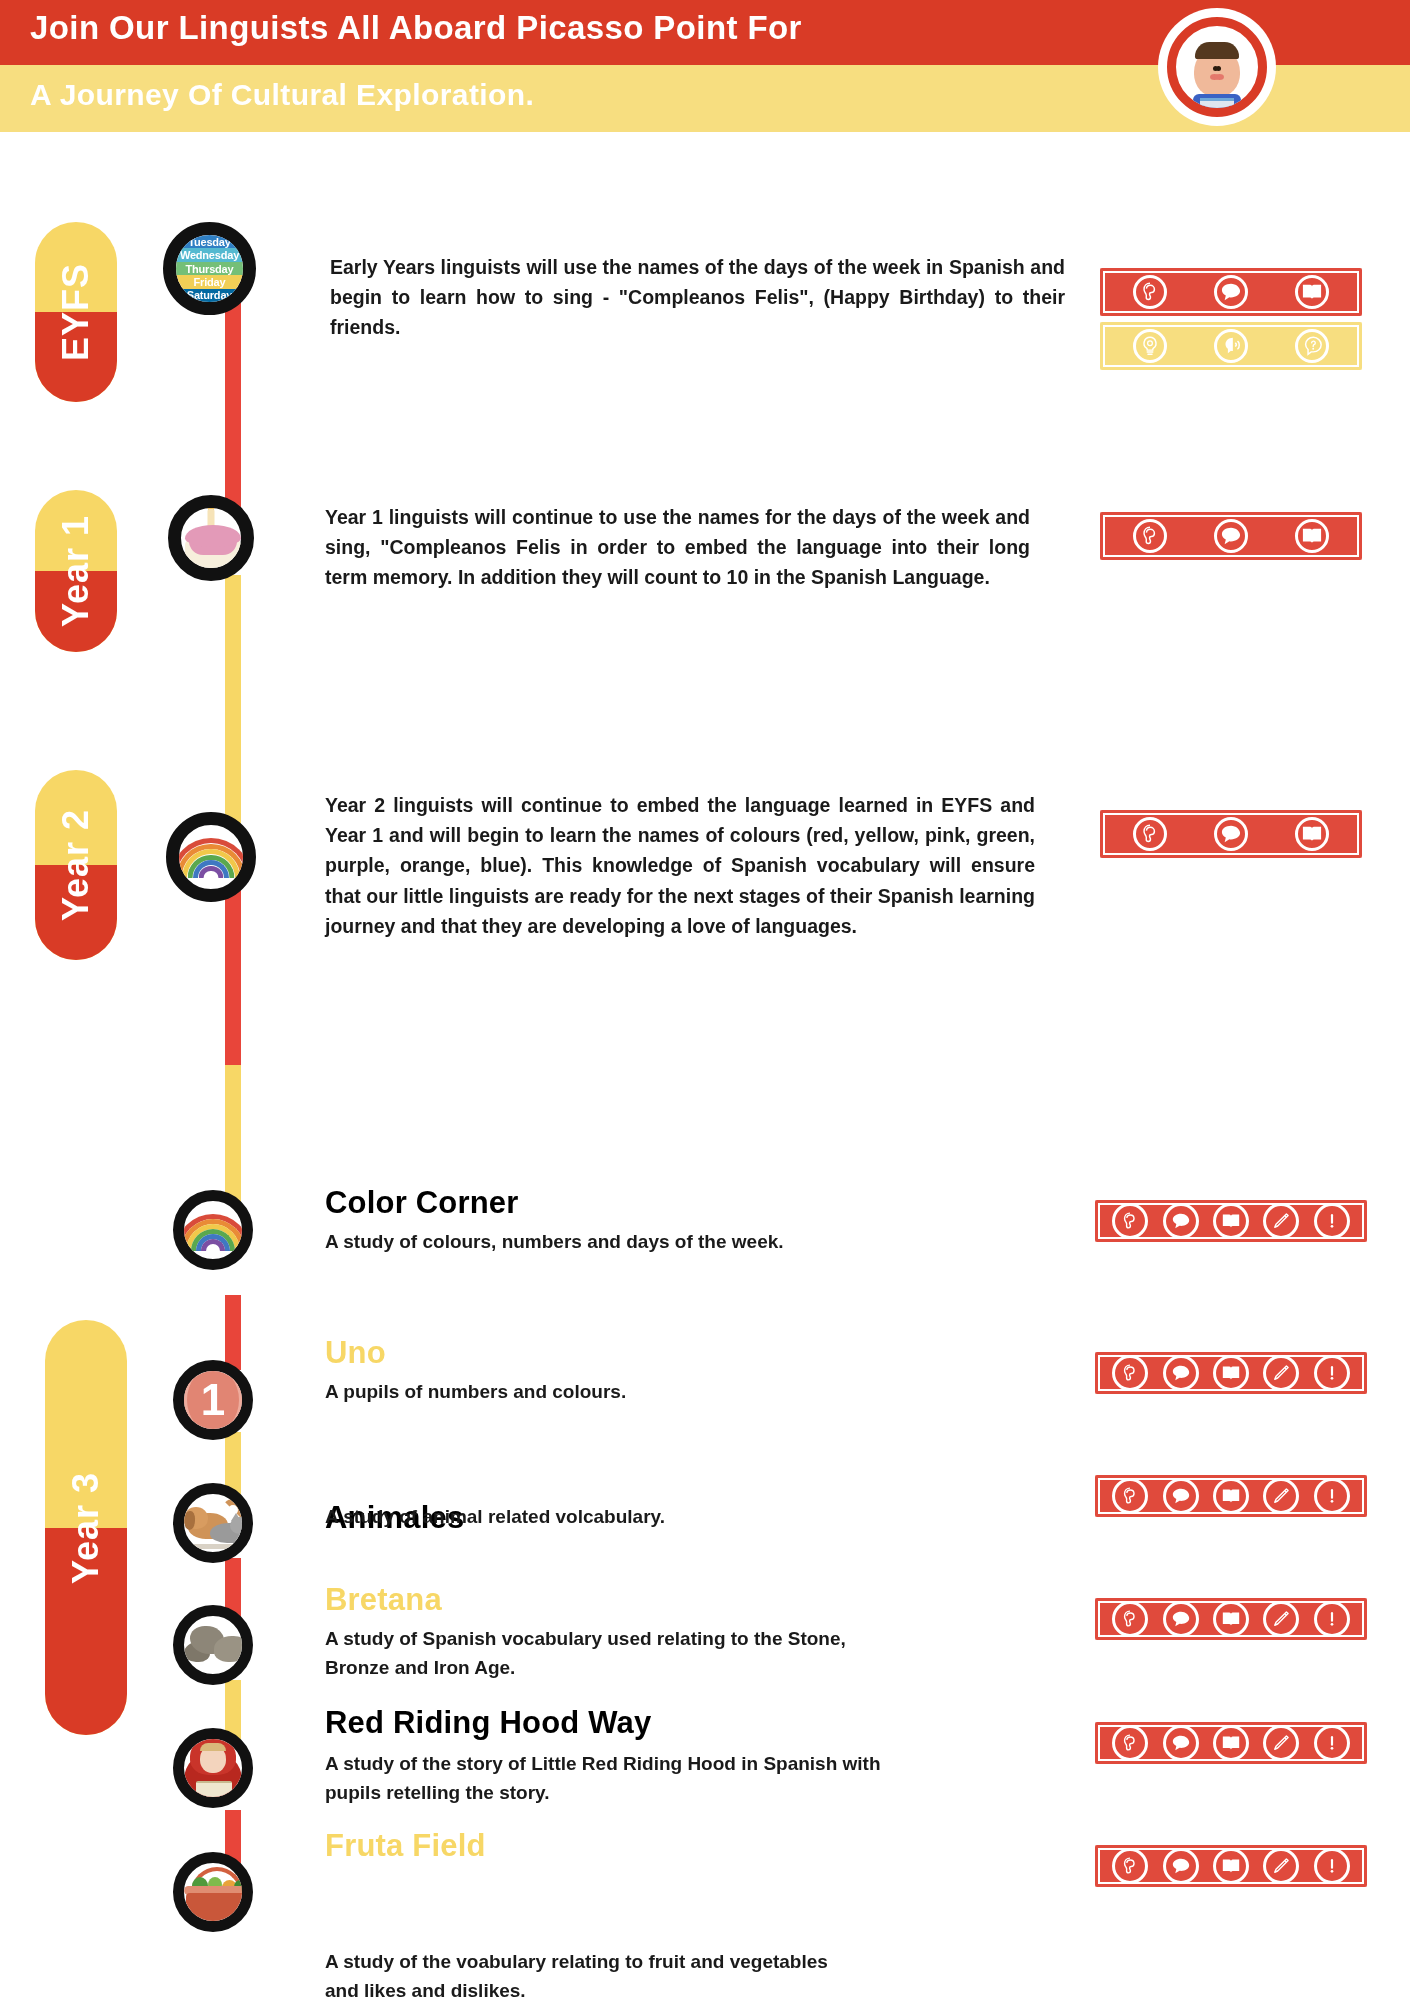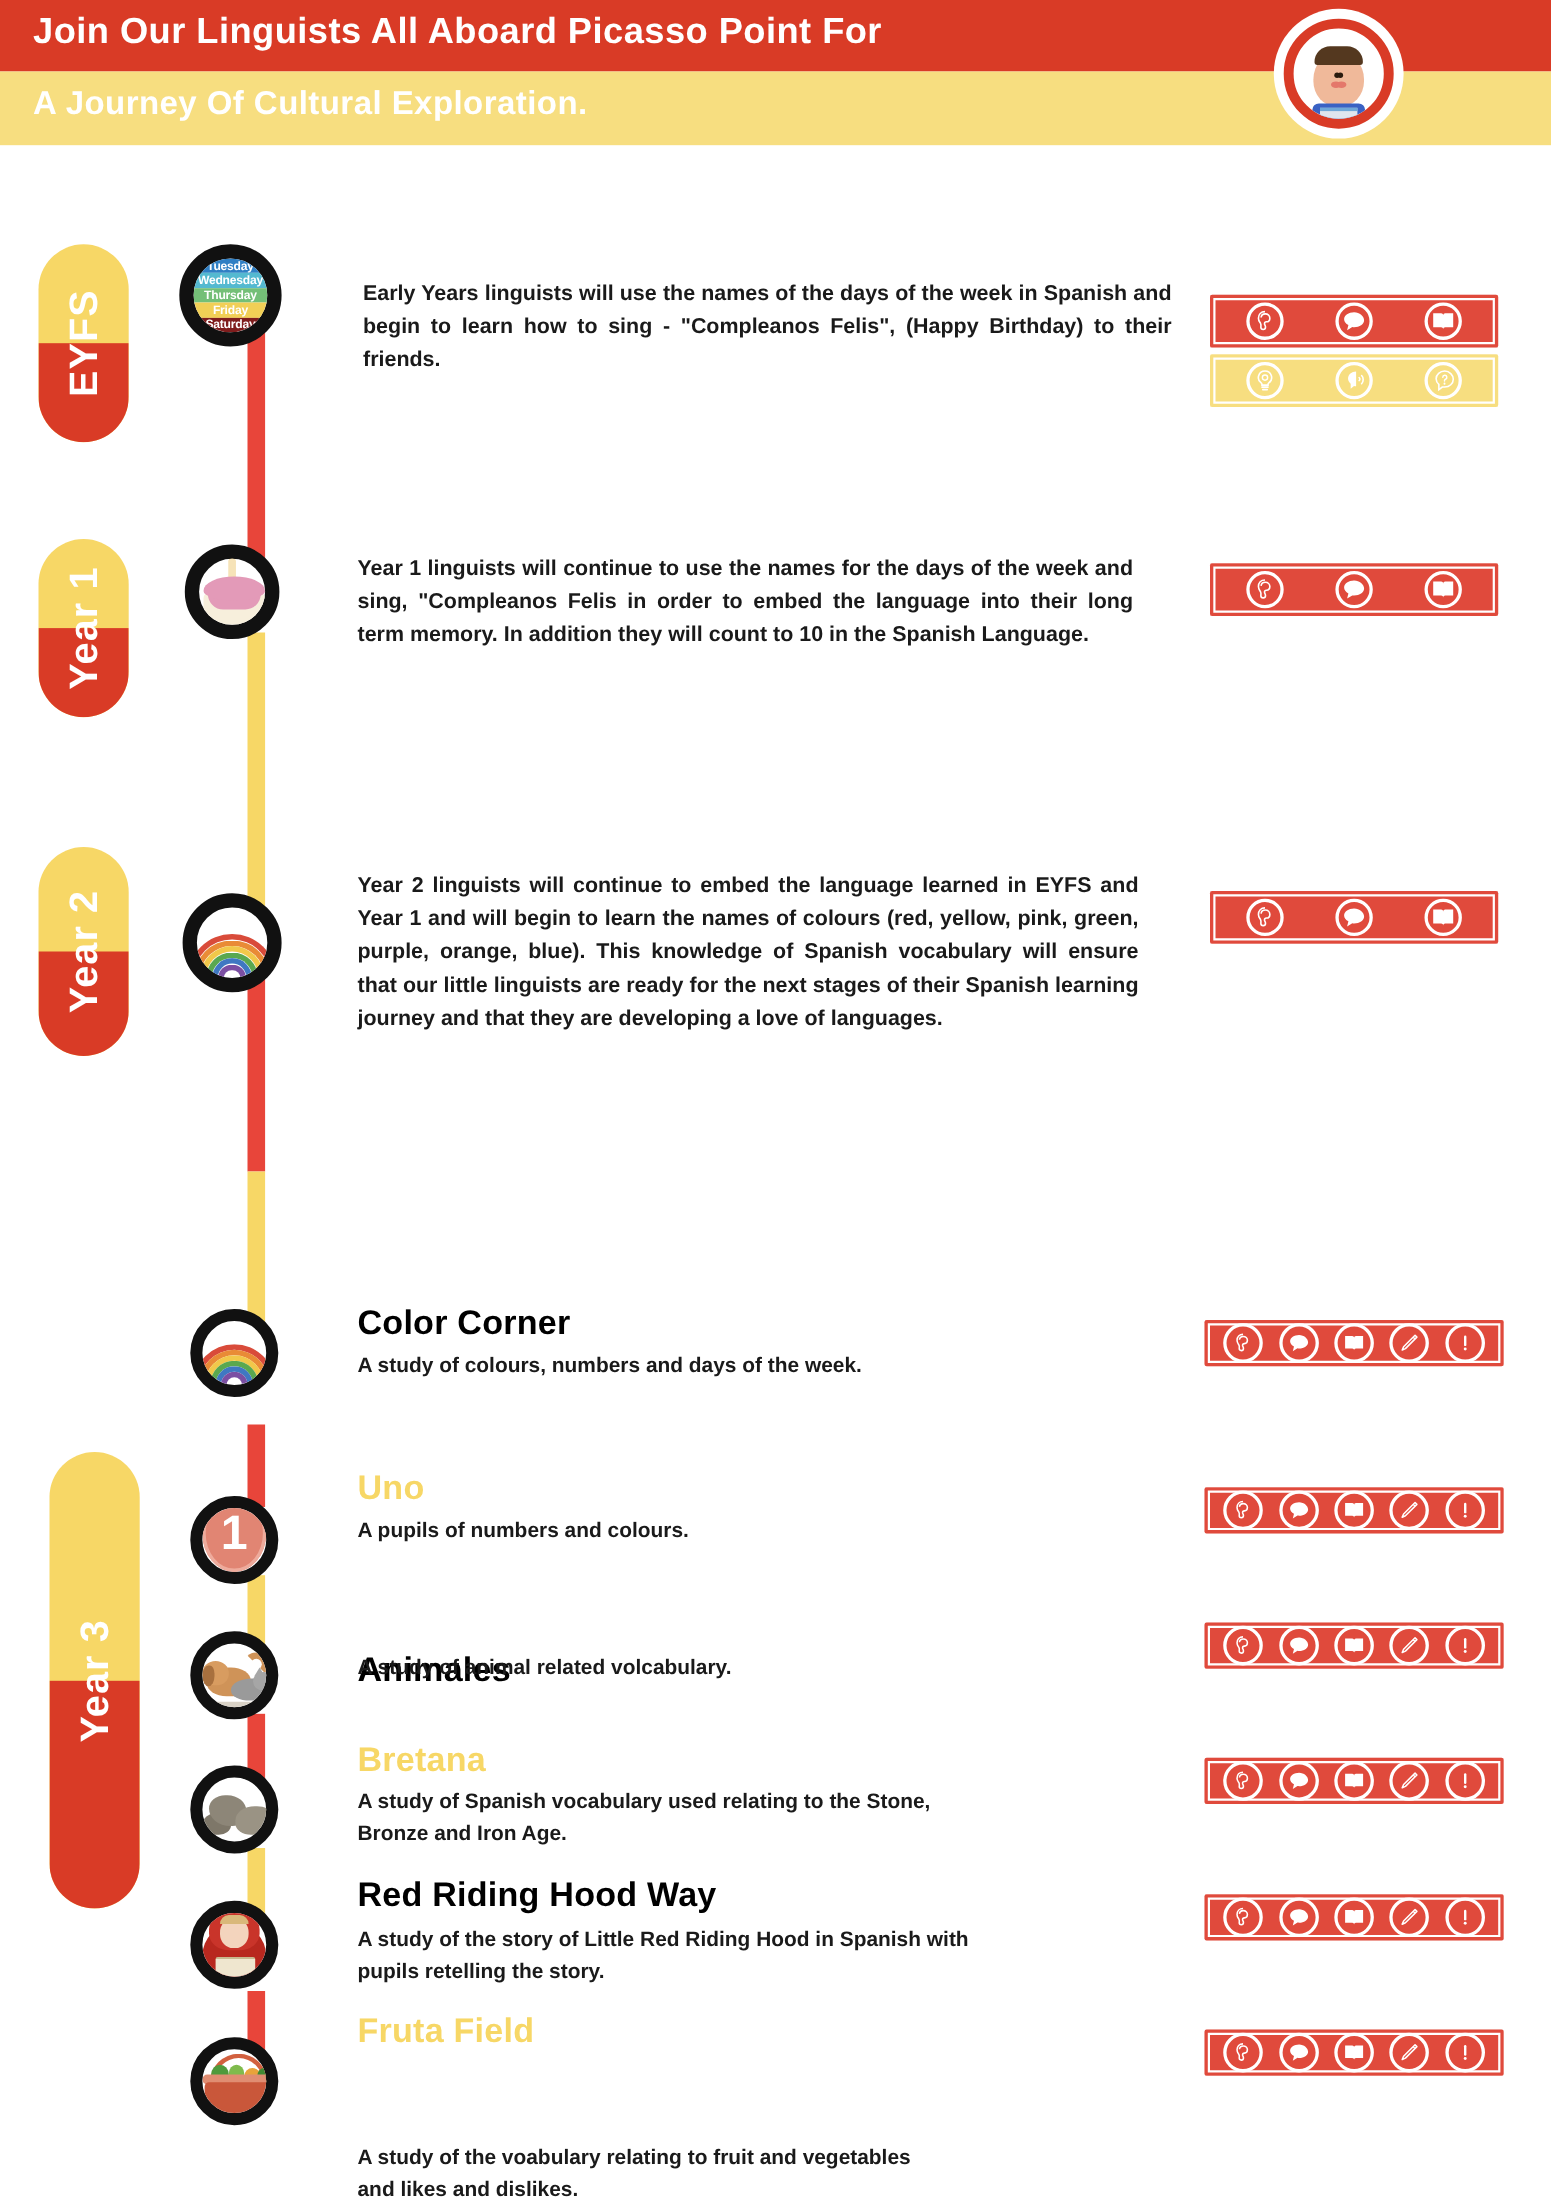--- a/index.html
+++ b/index.html
@@ -143,21 +143,21 @@
   
   .node {
     position: absolute;
     border-radius: 50%;
     background: #ffffff;
     border: 13px solid #111111;
     overflow: hidden;
   }
   .node .inner {
     position: absolute; inset: 0;
-    display: flex; align-items: flex-end; justify-content: center;
+    display: flex; align-items: center; justify-content: center;
   }
   .node.small { border-width: 11px; }
 
   
   .dow { width: 100%; height: 100%; display: flex; flex-direction: column; }
   .dow div {
     flex: 1; color: #ffffff; font-size: 11px; font-weight: bold;
     display: flex; align-items: center; justify-content: center;
     letter-spacing: -0.2px;
   }
@@ -403,21 +403,21 @@
     <div class="pill-half" style="height:90px;"></div>
     <div class="pill-label">EYFS</div>
   </div>
   <div class="node" style="left:163px; top:222px; width:93px; height:93px;">
     <div class="inner">
       <div class="dow" id="dow-icon">
           <div style="background: rgb(47, 127, 196);">Tuesday</div>
           <div style="background: rgb(84, 185, 208);">Wednesday</div>
           <div style="background: rgb(116, 191, 119);">Thursday</div>
           <div style="background: rgb(241, 207, 86);">Friday</div>
-          <div style="background: #7f1d1d;">Saturday</div>
+          <div style="background: #0369a1;">Saturday</div>
         </div>
     </div>
   </div>
   <div class="para" style="left:330px; top:252px; width:735px;">Early Years linguists will use the names of the days of the week in Spanish and begin to learn how to sing - "Compleanos Felis", (Happy Birthday) to their friends.</div>
 
   <div class="badgebar red" style="left:1100px; top:268px; width:262px; height:48px;">
     <div class="skill">
       <svg width="22" height="22" viewBox="0 0 24 24">
           <path d="M12 2.5c-4 0-6.5 2.8-6.5 6.5 0 2.6 1.2 3.6 2 5 .7 1.2.6 2.6.4 4 0 1.2 1 2.2 2.3 2.2 1.4 0 2.3-1.1 2.3-2.4 0-1.6-1-2-1-3.3 0-1.1.9-1.9 2-1.9 1.9 0 3.3-1.6 3.3-3.6 0-2.4-1.9-4.3-4.5-4.3-2.3 0-4 1.6-4.2 3.6" fill="none" stroke="#ffffff" stroke-width="1.6"></path>
         </svg>

